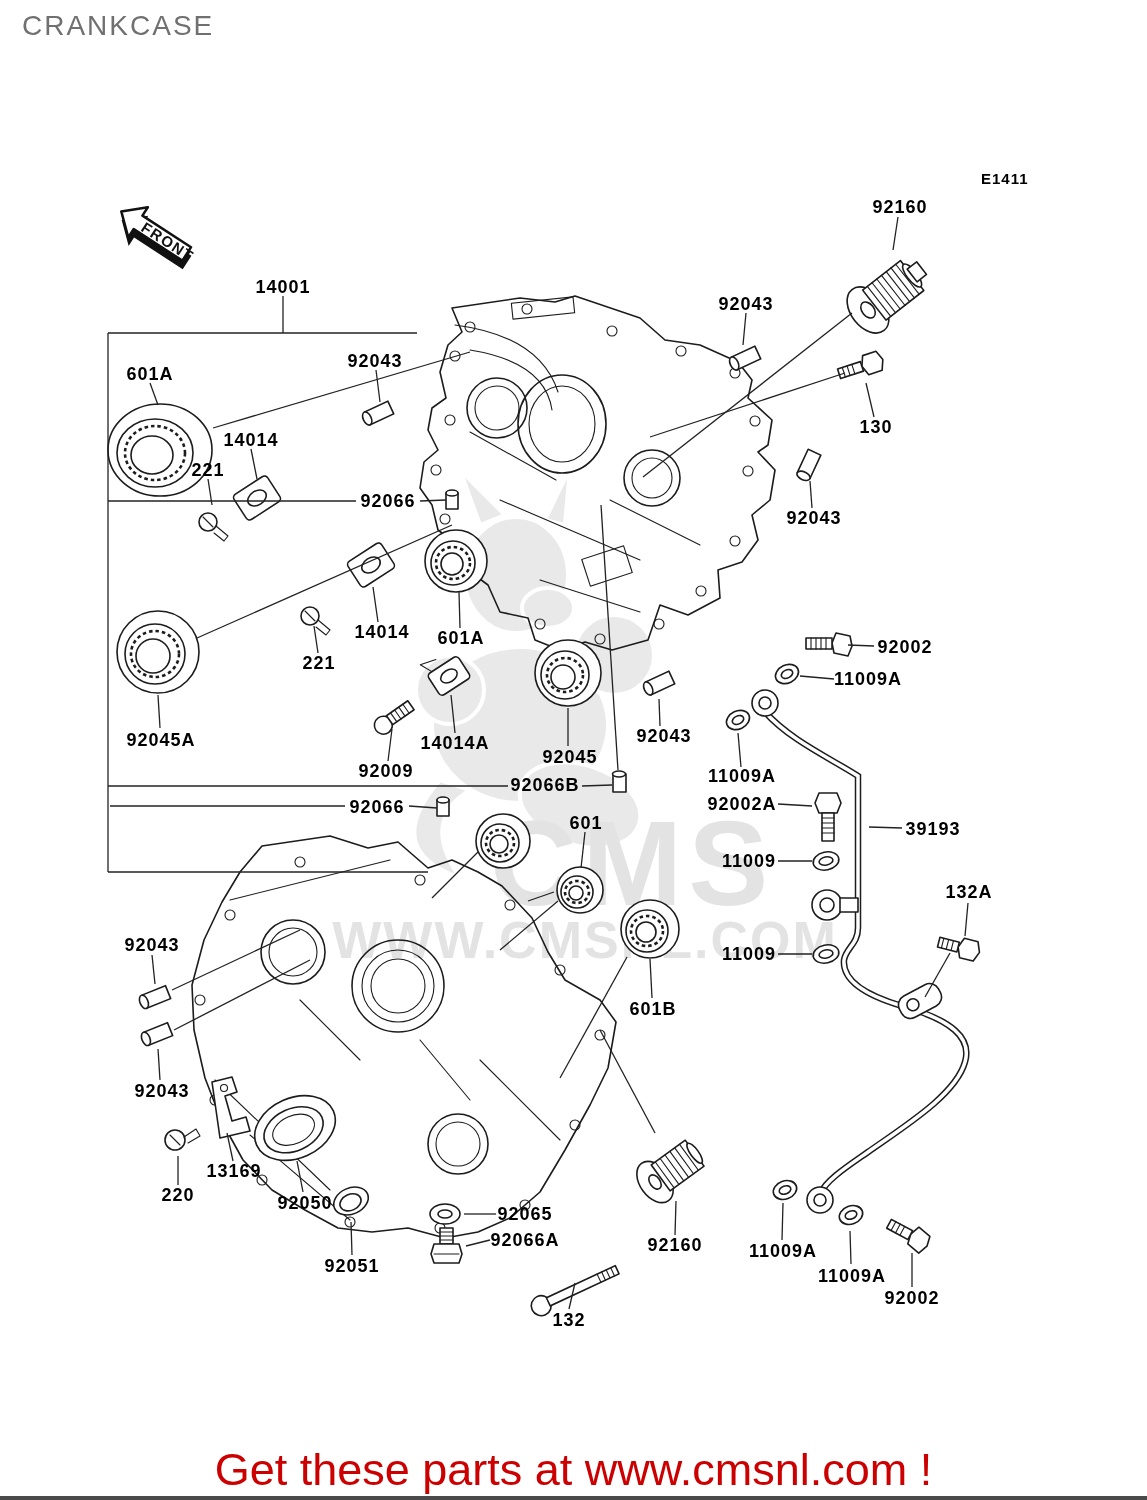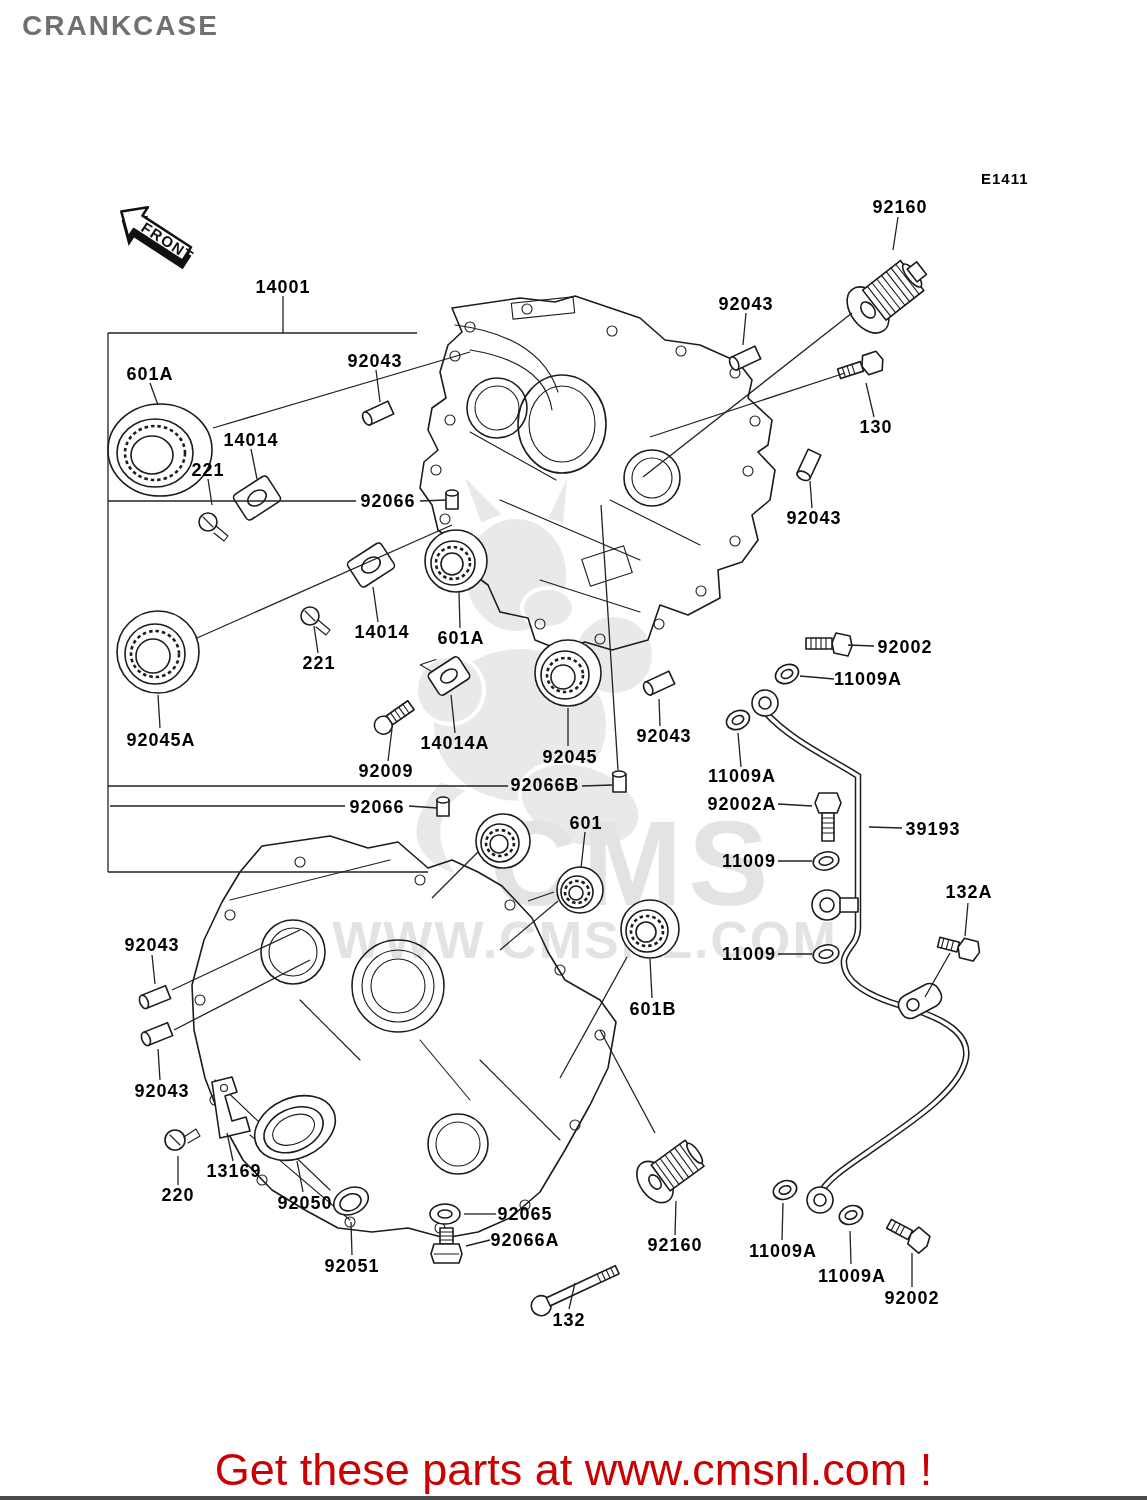--- a/index.html
+++ b/index.html
@@ -1,20 +1,20 @@
 <!DOCTYPE html>
 <html><head>
 <meta charset="utf-8">
 <style>
   html,body{margin:0;padding:0;background:#ffffff;}
   body{width:1147px;height:1500px;position:relative;overflow:hidden;
        font-family:"Liberation Sans", sans-serif;}
   .page{position:absolute;inset:0;}
   .page-title{position:absolute;left:22px;top:10px;margin:0;
-      font-size:28px;font-weight:700;letter-spacing:2px;color:#707070;}
+      font-size:28px;font-weight:400;letter-spacing:2px;color:#707070;}
   .diagram-code{position:absolute;left:981px;top:170px;
       font-size:15px;font-weight:bold;letter-spacing:1px;color:#000;}
   svg.diagram{position:absolute;left:0;top:0;}
   .footer-promo{position:absolute;left:0;top:1444px;width:1147px;
       text-align:center;font-size:45px;color:#cc0000;}
   .bottom-strip{position:absolute;left:0;top:1496px;width:1147px;height:4px;
       background:#4a4a4a;}
   
   .art{stroke:#1c1c1c;fill:none;stroke-width:1.6;stroke-linejoin:round;stroke-linecap:round;}
   .artw{stroke:#1c1c1c;fill:#ffffff;stroke-width:1.6;stroke-linejoin:round;}

